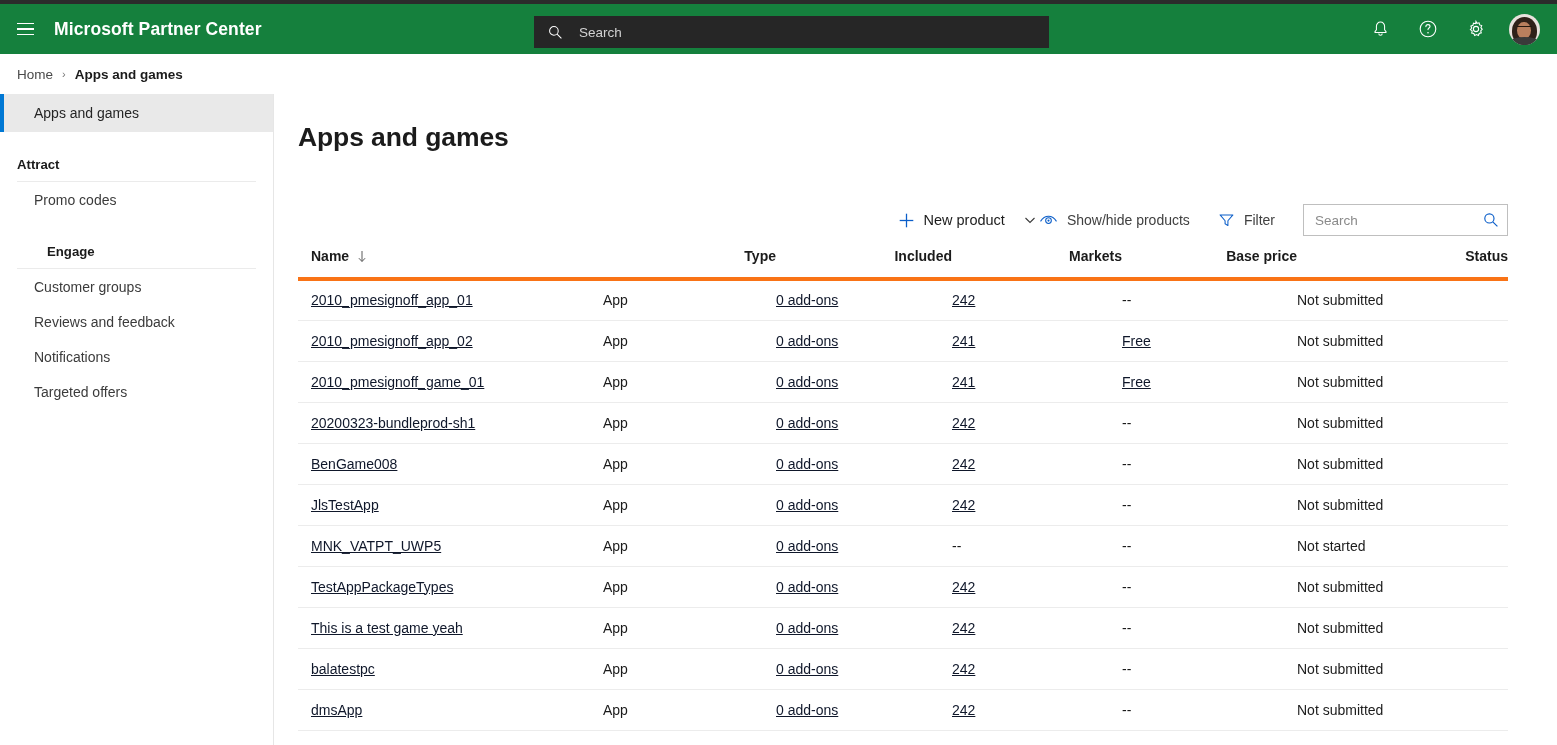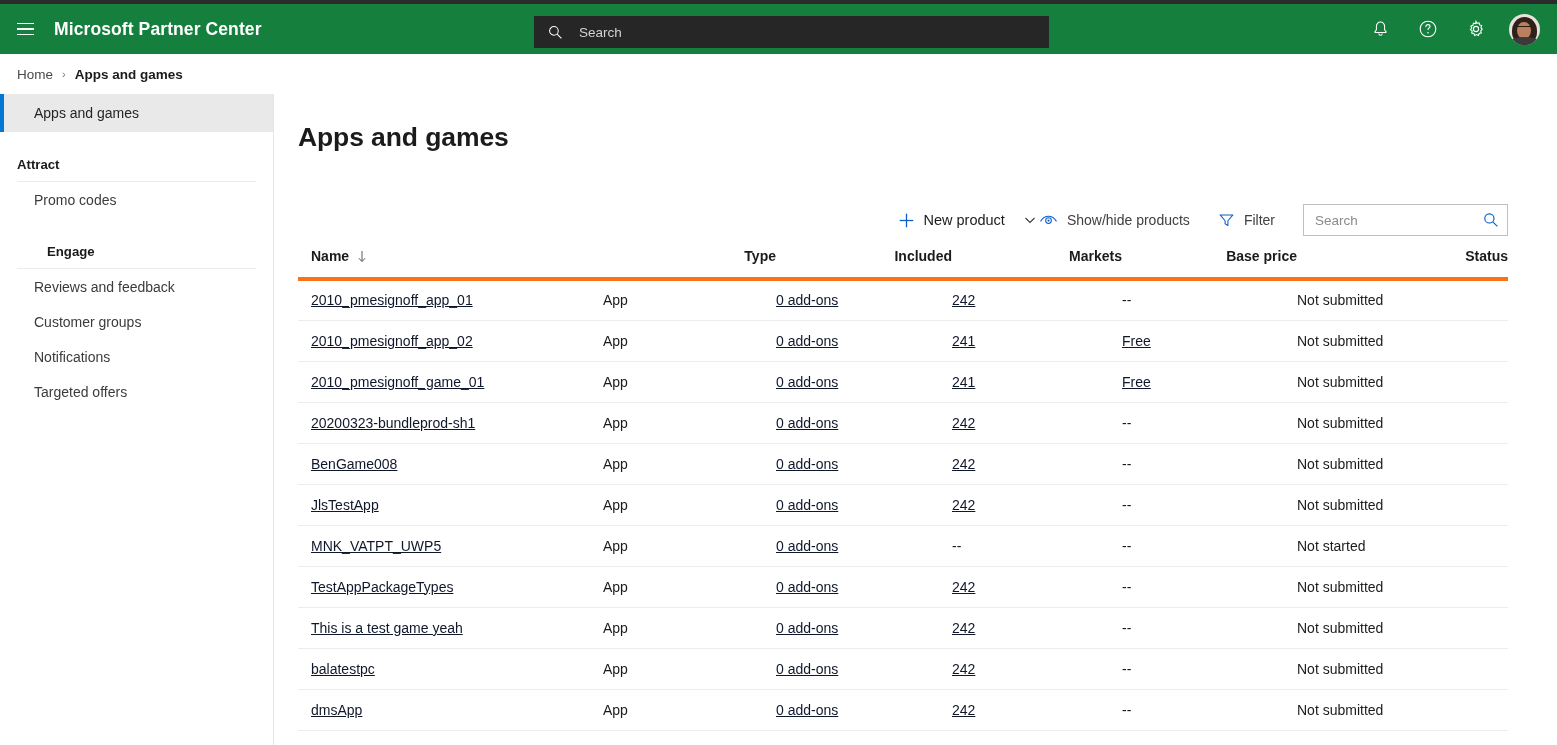--- a/index.html
+++ b/index.html
@@ -330,22 +330,22 @@
     <div class="side-selected">
       <span>Apps and games</span>
     </div>
 
     <div class="side-group-title grp-attract">Attract</div>
     <div class="side-divider"></div>
     <div class="side-item">Promo codes</div>
 
     <div class="side-group-title grp-engage">Engage</div>
     <div class="side-divider"></div>
+    <div class="side-item">Customer groups</div>
     <div class="side-item">Reviews and feedback</div>
-    <div class="side-item">Customer groups</div>
     <div class="side-item">Notifications</div>
     <div class="side-item">Targeted offers</div>
   </nav>
 
   <main class="main">
     <h1 class="page-title">Apps and games</h1>
 
     <div class="toolbar">
       <div class="tb-left">
         <div class="new-product">

